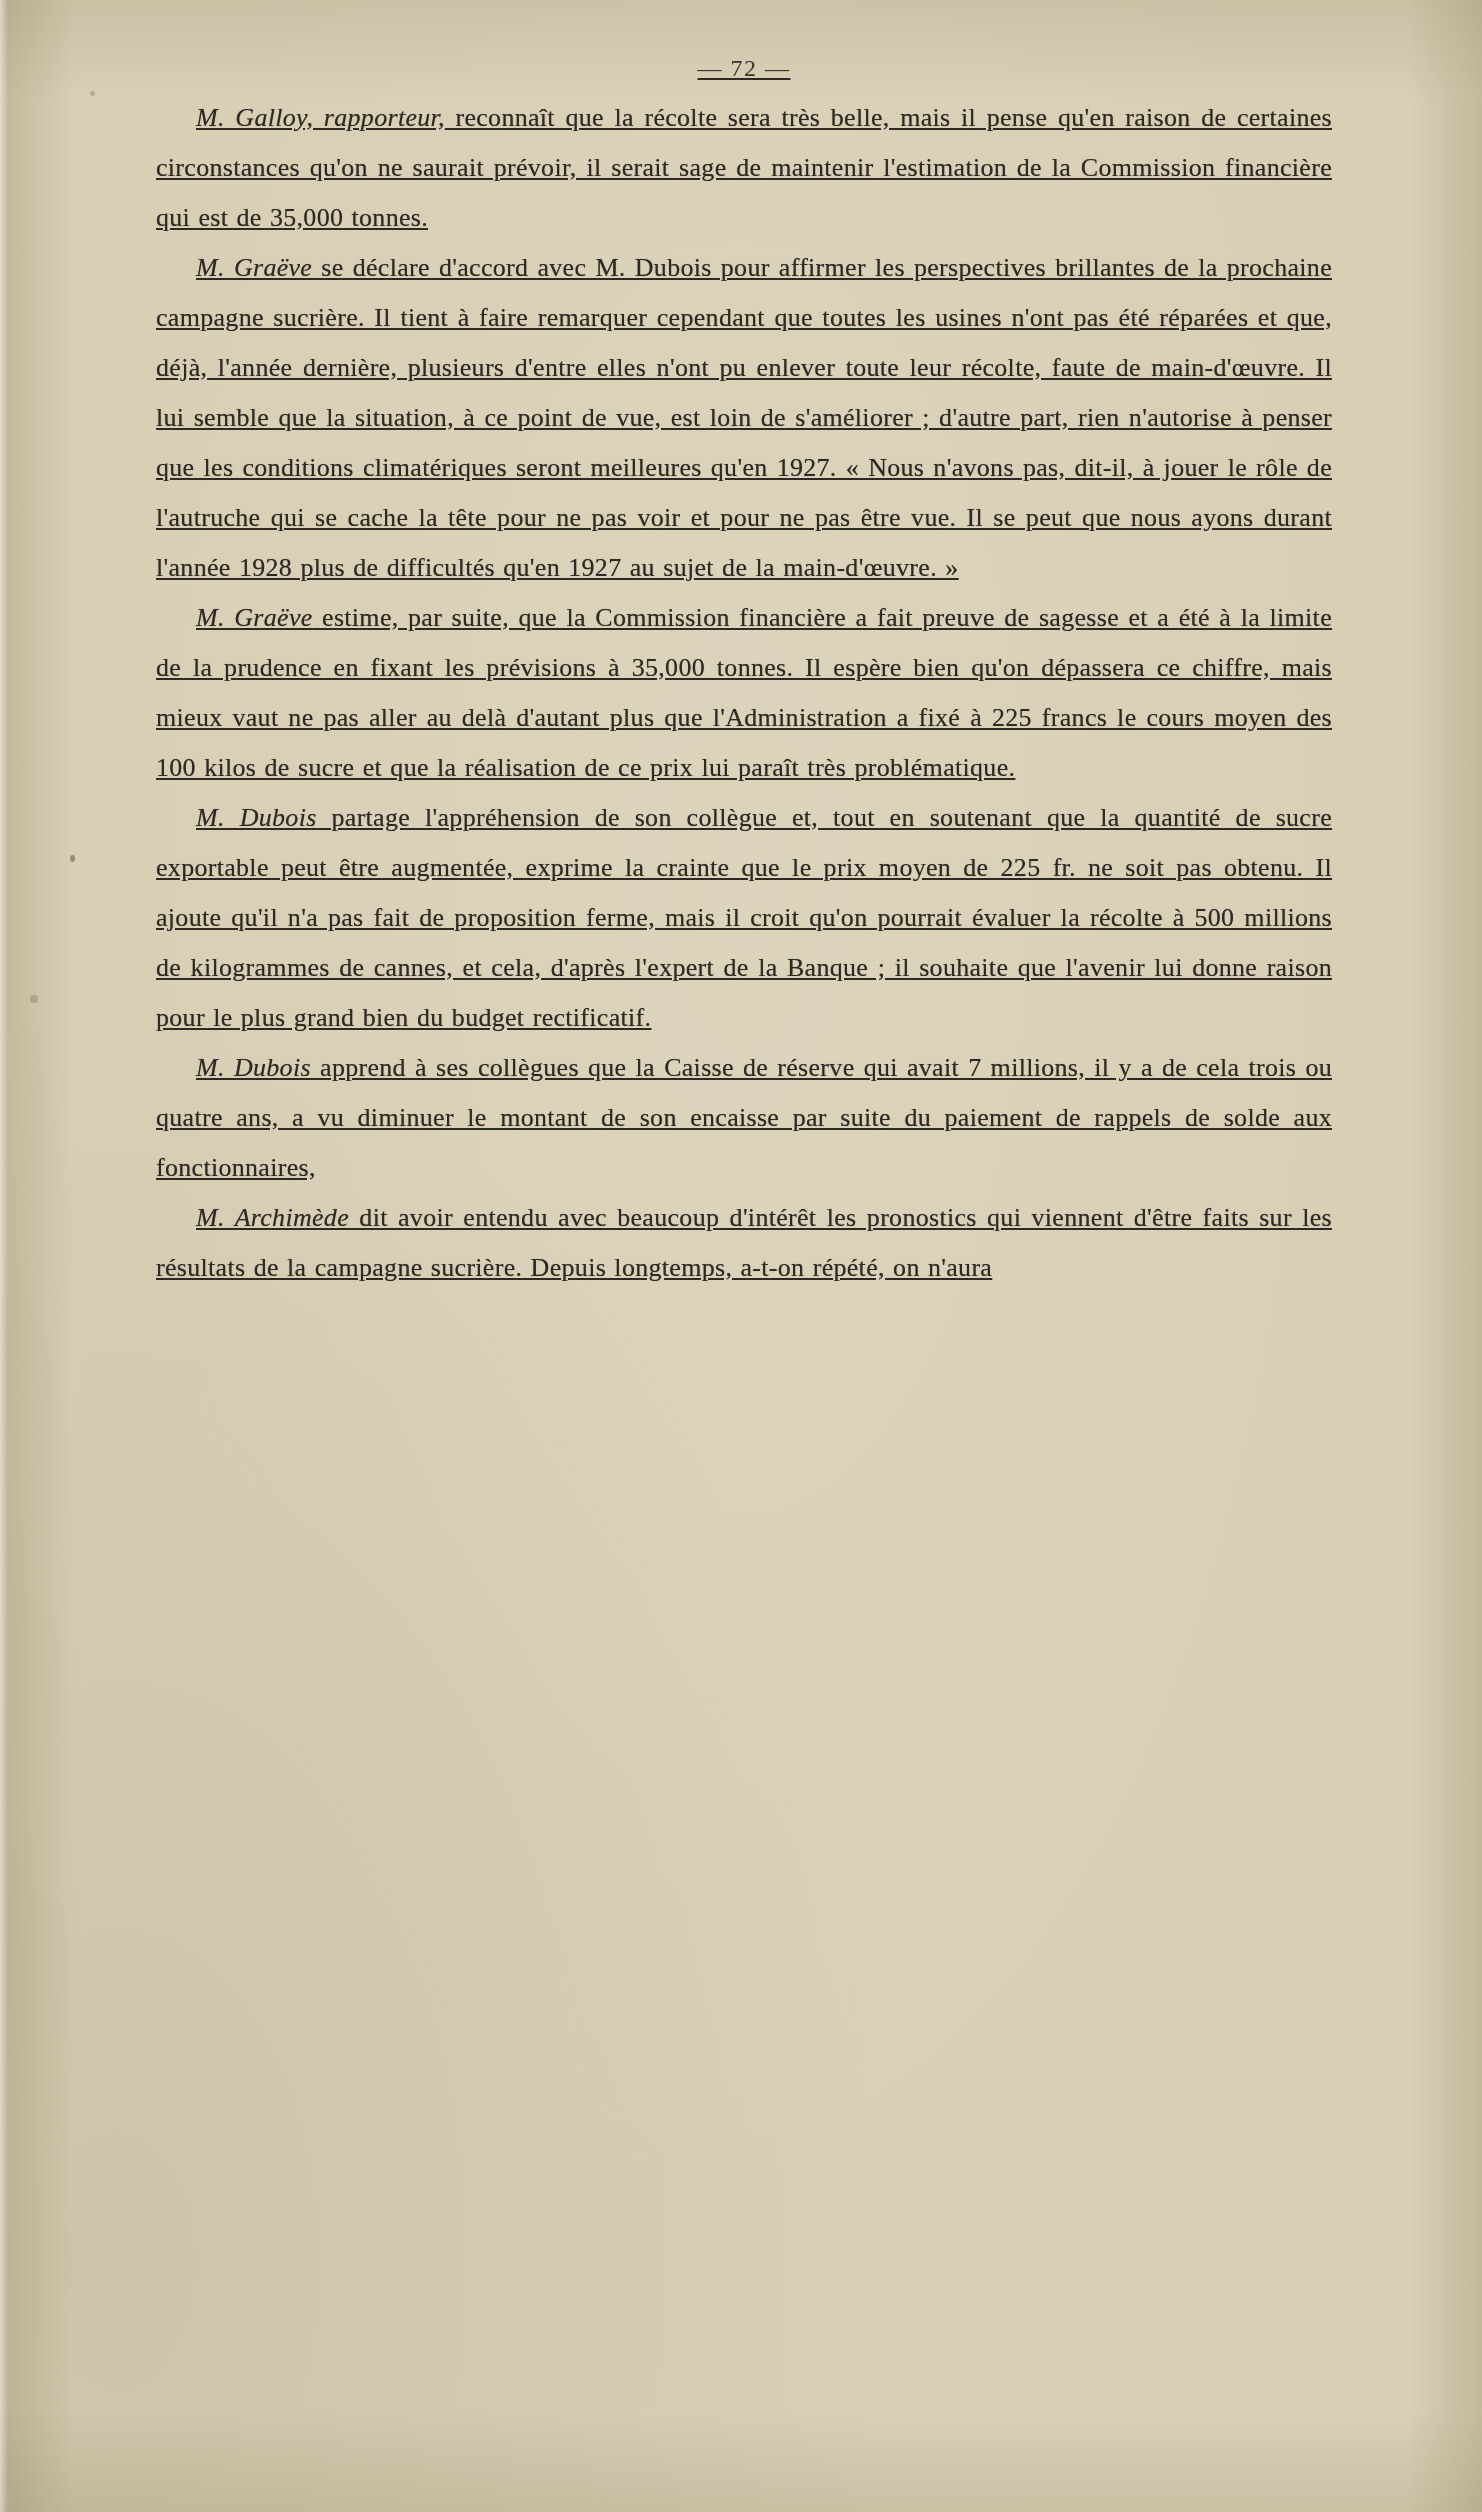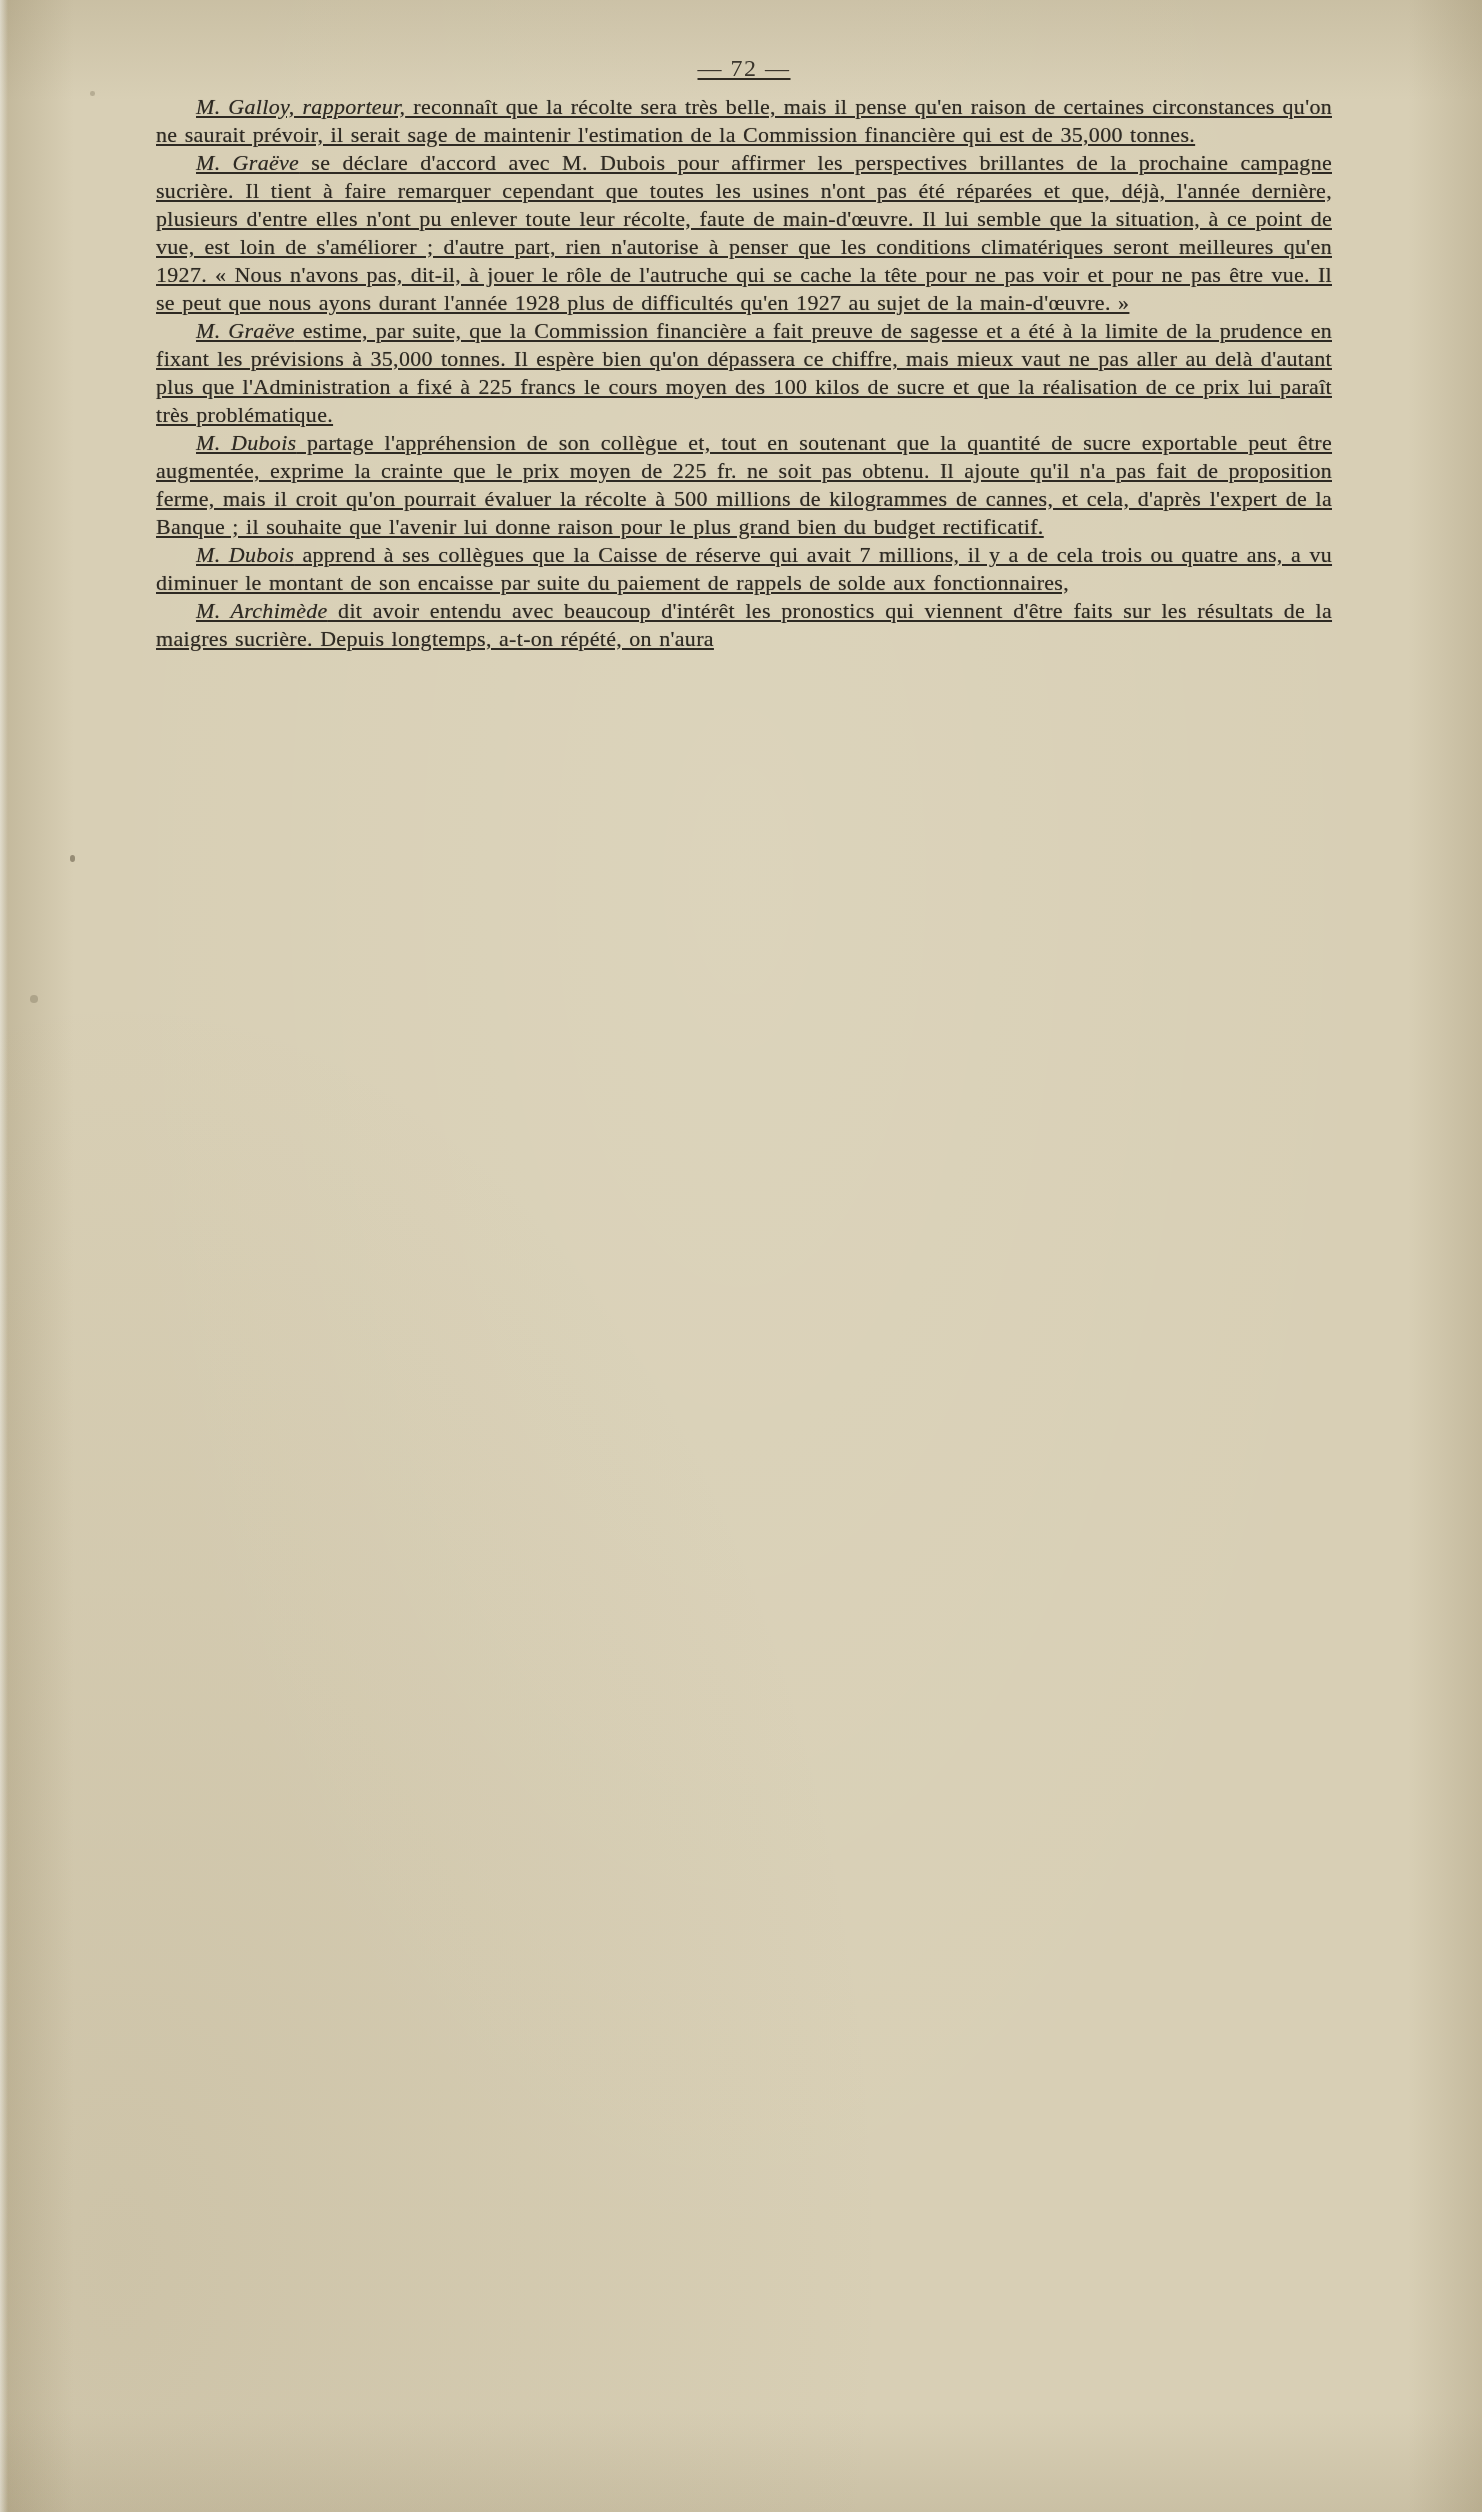--- a/index.html
+++ b/index.html
@@ -38,22 +38,22 @@
     text-align: center;
     font-size: 24px;
     letter-spacing: 1.5px;
     margin: 0 0 10.6px 0;
     color: #3a352c;
   }
   .para {
     margin: 0;
     text-indent: 40px;
     text-align: justify;
-    font-size: 22px;
-    line-height: 28px;
+    font-size: 26px;
+    line-height: 50px;
     letter-spacing: 0.3px;
     word-spacing: 1.5px;
     text-shadow: 0 0 0.8px rgba(46,42,35,0.55);
   }
   .lead {
     font-style: italic;
   }
   .speck {
     position: absolute;
     background: rgba(70,60,40,0.45);
@@ -80,16 +80,16 @@
     <p class="para"><span class="lead">M. Graëve</span><span> se déclare d'accord avec M. Dubois pour affirmer les perspectives brillantes de la prochaine campagne sucrière. Il tient à faire remarquer cependant que toutes les usines n'ont pas été réparées et que, déjà, l'année dernière, plusieurs d'entre elles n'ont pu enlever toute leur récolte, faute de main-d'œuvre. Il lui semble que la situation, à ce point de vue, est loin de s'améliorer ; d'autre part, rien n'autorise à penser que les conditions climatériques seront meilleures qu'en 1927. « Nous n'avons pas, dit-il, à jouer le rôle de l'autruche qui se cache la tête pour ne pas voir et pour ne pas être vue. Il se peut que nous ayons durant l'année 1928 plus de difficultés qu'en 1927 au sujet de la main-d'œuvre. »</span></p>
 
     <p class="para"><span class="lead">M. Graëve</span><span> estime, par suite, que la Commission financière a fait preuve de sagesse et a été à la limite de la prudence en fixant les prévisions à 35,000 tonnes. Il espère bien qu'on dépassera ce chiffre, mais mieux vaut ne pas aller au delà d'autant plus que l'Administration a fixé à 225 francs le cours moyen des 100 kilos de sucre et que la réalisation de ce prix lui paraît très problématique.</span></p>
 
     <p class="para"><span class="lead">M. Dubois</span><span> partage l'appréhension de son collègue et, tout en soutenant que la quantité de sucre exportable peut être augmentée, exprime la crainte que le prix moyen de 225 fr. ne soit pas obtenu. Il ajoute qu'il n'a pas fait de proposition ferme, mais il croit qu'on pourrait évaluer la récolte à 500 millions de kilogrammes de cannes, et cela, d'après l'expert de la Banque ; il souhaite que l'avenir lui donne raison pour le plus grand bien du budget rectificatif.</span></p>
 
 
 
     <p class="para"><span class="lead">M. Dubois</span><span> apprend à ses collègues que la Caisse de réserve qui avait 7 millions, il y a de cela trois ou quatre ans, a vu diminuer le montant de son encaisse par suite du paiement de rappels de solde aux fonctionnaires,</span></p>
 
-    <p class="para"><span class="lead">M. Archimède</span><span> dit avoir entendu avec beaucoup d'intérêt les pronostics qui viennent d'être faits sur les résultats de la maigres sucrière. Depuis longtemps, a-t-on répété, on n'aura</span></p>
+    <p class="para"><span class="lead">M. Archimède</span><span> dit avoir entendu avec beaucoup d'intérêt les pronostics qui viennent d'être faits sur les résultats de la campagne sucrière. Depuis longtemps, a-t-on répété, on n'aura</span></p>
   </div>
 </div>
 
 
 </body></html>

